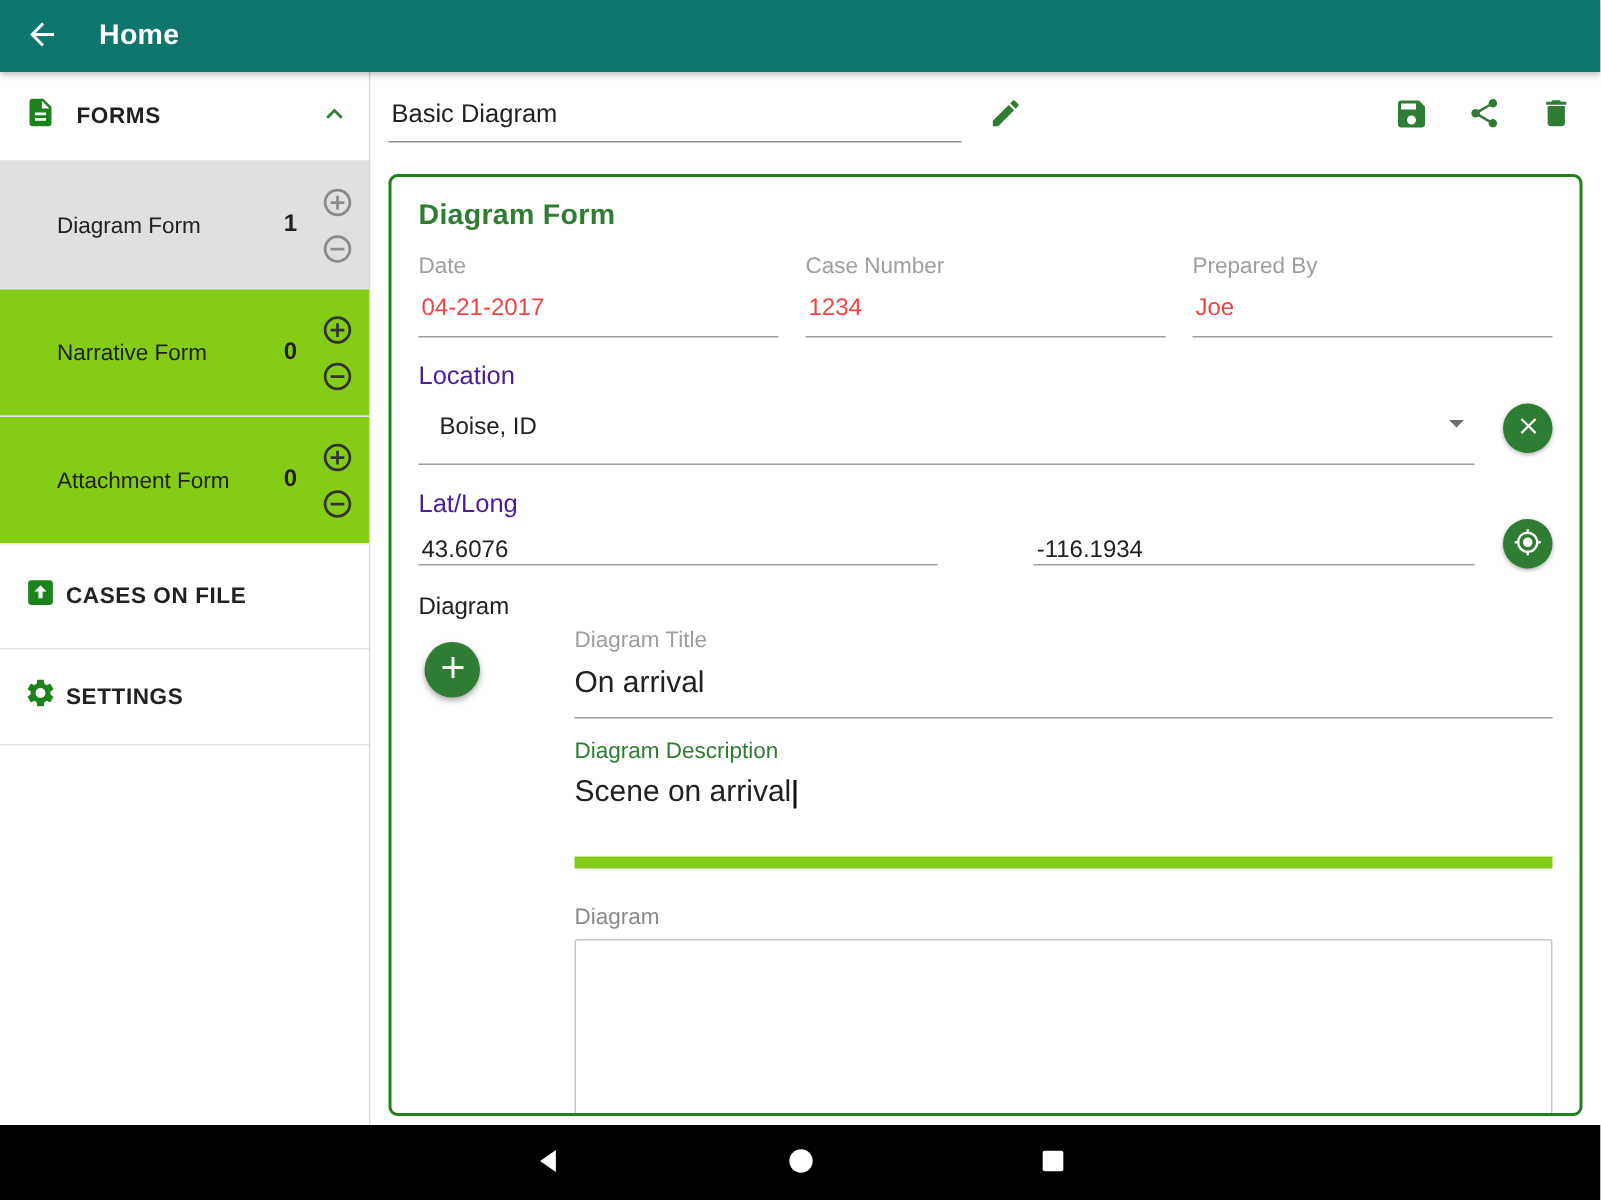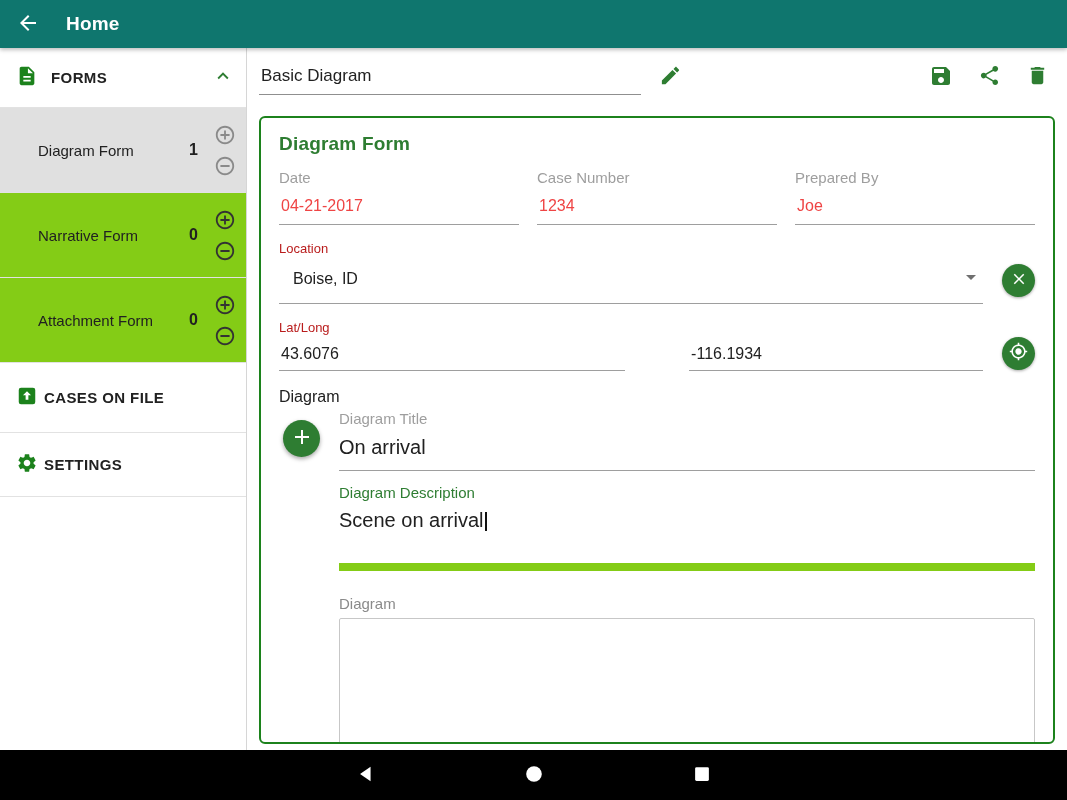--- a/index.html
+++ b/index.html
@@ -53,39 +53,39 @@
   .panel {
     flex: 1 1 auto; margin: 10px 12px 6px; border: 2px solid #1c821c; border-radius: 6px;
     padding: 15px 18px 0; overflow: hidden; background: #fff;
   }
   .panel-title { color: #2e7d32; font-size: 19px; font-weight: 700; letter-spacing: .2px; }
 
   .field-grid { display: grid; grid-template-columns: 1fr 1fr 1fr; column-gap: 18px; margin-top: 14px; }
   .f-label { color: #9e9e9e; font-size: 15px; }
   .f-value { font-size: 16px; color: #ef4444; padding: 11px 2px 9px; border-bottom: 1px solid #9e9e9e; min-height: 37px; }
 
-  .block-label { color: #b91c1c; font-size: 13px; margin-top: 16px; }
+  .block-label { color: #4c1d95; font-size: 17px; margin-top: 16px; }
   .loc-row { display: flex; align-items: center; }
   .loc-field { flex: 1; display: flex; align-items: center; border-bottom: 1px solid #9e9e9e; padding: 9px 0 10px 14px; }
   .loc-value { flex: 1; font-size: 16px; }
 
   .circle-btn {
     width: 33px; height: 33px; border-radius: 50%; background: #2e7d32; border: none;
     display: flex; align-items: center; justify-content: center; cursor: pointer;
     margin-left: 19px; flex: 0 0 33px; box-shadow: 0 1px 3px rgba(0,0,0,.35);
   }
 
   .latlong-row { display: flex; align-items: center; }
-  .ll-field { font-size: 16px; padding: 10px 2px 7px; border-bottom: 1px solid #9e9e9e; }
+  .ll-field { font-size: 16px; padding: 10px 2px 0; border-bottom: 1px solid #9e9e9e; }
   .ll-lat { flex: 1.18; }
   .ll-long { flex: 1; margin-left: 64px; }
 
   .section-label { font-size: 16px; color: #212121; margin-top: 17px; }
 
-  .diagram-group { display: flex; align-items: flex-start; margin-top: 4px; }
+  .diagram-group { display: flex; align-items: flex-start; margin-top: 4px; gap: 44px; }
   .plus-btn {
     width: 37px; height: 37px; border-radius: 50%; background: #2e7d32; border: none;
     display: flex; align-items: center; justify-content: center; cursor: pointer;
     margin: 10px 0 0 4px; flex: 0 0 37px; box-shadow: 0 2px 4px rgba(0,0,0,.35);
   }
   .dg-col { flex: 1; margin-left: 19px; min-width: 0; }
   .dg-title-value { font-size: 20px; padding: 9px 0 11px; border-bottom: 1px solid #9e9e9e; }
   .dg-desc-label { color: #2e7d32; font-size: 15px; margin-top: 13px; }
   .dg-desc-box { border-bottom: 8px solid #84cc16; min-height: 70px; padding: 8px 0 0; font-size: 20px; }
   .text-cursor { display: inline-block; width: 2px; height: 19px; background: #111; vertical-align: text-bottom; margin-left: 1px; }

